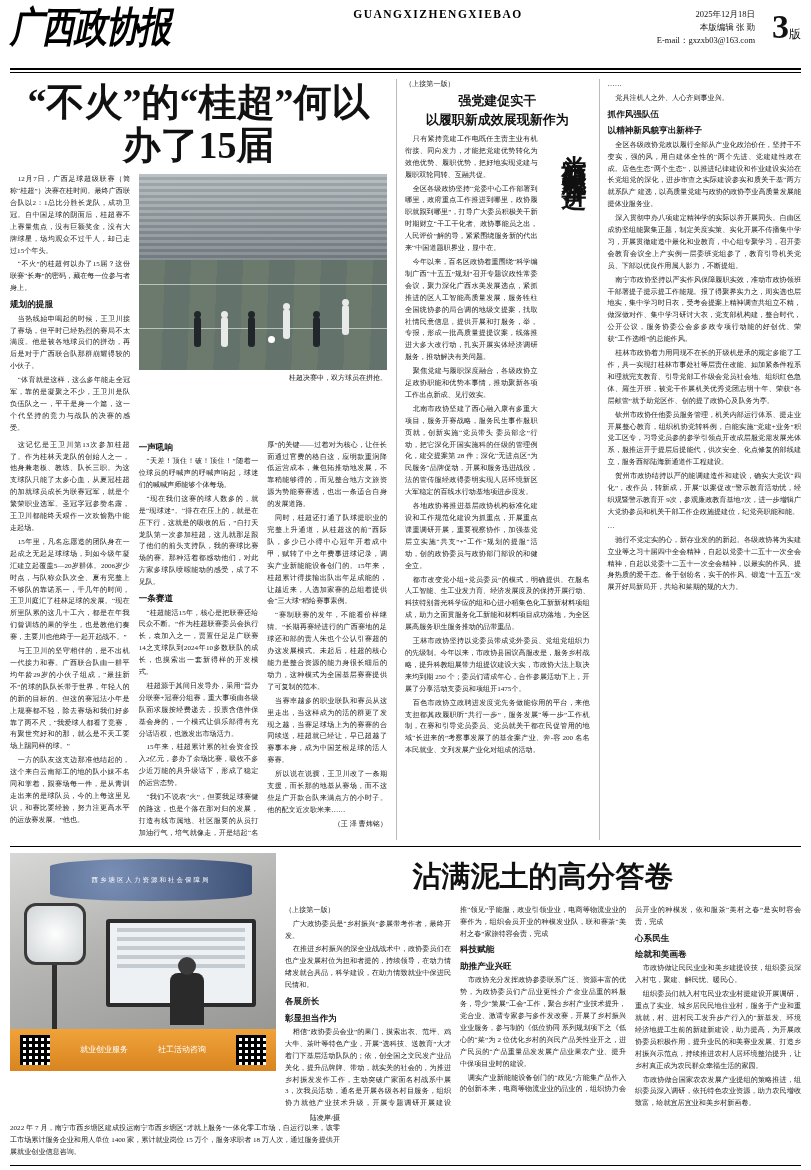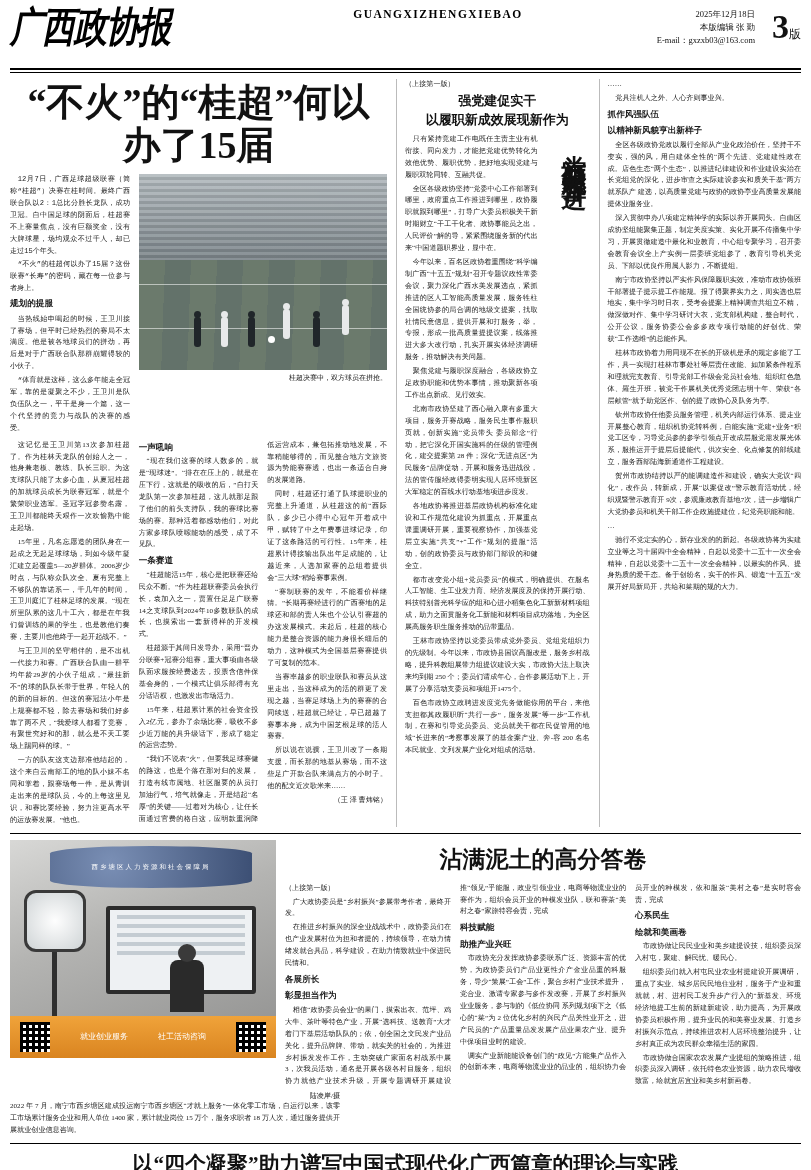--- a/index.html
+++ b/index.html
@@ -132,21 +132,21 @@
     position:absolute; left:0; right:0; bottom:0; height:42px; background: linear-gradient(180deg,#f0a33a,#d98420);
     color:#fff; font-size:8px; display:flex; align-items:center; justify-content:space-between; padding:0 10px;
   }
   .photo2 .qr { width:30px; height:30px; background:
       repeating-linear-gradient(90deg,#000 0 3px,#fff 3px 6px),
       repeating-linear-gradient(180deg,#000 0 3px,transparent 3px 6px);
       background-blend-mode: multiply; }
   .cap2 { font-size: 7.1px; text-align: right; margin-top: 3px; }
 
   .mid-right { flex: 1; }
-  .headline2 { font-size: 23px; font-weight: bold; text-align: center; margin: 4px 0 8px; }
+  .headline2 { font-size: 29px; font-weight: bold; text-align: center; margin: 4px 0 8px; }
 
   
   .bottom-head { font-size: 21px; font-weight: bold; text-align: center; margin: 6px 0 6px; }
   .nodent { text-indent: 0 !important; }
 </style>
 </head>
 <body>
 
 <div class="page">
 
@@ -168,21 +168,21 @@
   </div>
   <div class="rule-thick"></div>
   <div class="rule-thin"></div>
 
   <div class="top-area">
 
     <div class="col-left">
       <div class="headline-main">“不火”的“桂超”何以办了15届</div>
 
       <div style="display:flex; gap:9px;">
-        <div style="width:120px;font-family:Liberation Mono, monospace;" class="body-col">
+        <div style="width:120px;" class="body-col">
           <p>12月7日，广西足球超级联赛（简称“桂超”）决赛在桂时间。最终广西联合队以2：1总比分胜长龙队，成功卫冠。自中国足球的阴面后，桂超赛不上赛量焦点，没有巨额奖金，没有大牌球星，场均观众不过千人，却已走过15个年头。</p>
           <p>“不火”的桂超何以办了15届？这份联赛“长寿”的密码，藏在每一位参与者身上。</p>
           <p class="sub-h">规划的提服</p>
           <p>当热线始申喝起的时候，王卫川接了赛场，但平时已经热烈的赛局不太满度。他是被各地球员们的拼劲，再后是对于广西联合队那群崩耀得较的小伙子。</p>
           <p>“体育就是这样，这么多年能走全冠军，靠的是凝聚之不少，王卫川是队负伍队之一，平干是身一个篇，这一个代坚持的竞力与战队的决赛的感受。</p>
         </div>
         <div style="flex:1;">
           <div class="photo">
             <div class="stand"></div>
             <div class="pitch">
@@ -200,27 +200,28 @@
           <div class="photo-cap">桂超决赛中，双方球员在拼抢。</div>
         </div>
       </div>
 
       <div class="three-col body-col" style="margin-top:3px;">
         <p>这记忆是王卫川第13次参加桂超了。作为桂林天龙队的创始人之一，他身兼老板、教练、队长三职。为这支球队只能了太多心血，从夏冠桂超的加就球员成长为联赛冠军，就是个繁荣职业选军。圣冠字冠参赞名露，王卫川都能终天艰作一次欢愉熟中能走起场。</p>
         <p>15年里，凡名忘愿造的团队身在一起成之无起足球球场，到如今级年凝汇建立起覆盖5—20岁群体。2006岁少时点，与队称众队次全、夏有完整上不够队的靠诺系一，千几年的时间，王卫川庭汇了桂林足球的发展。“现在所里队累的这几十工六，都是在年我们曾训练的果的学生，也是教他们奏赛，主要川也他终于一起开起战不。”</p>
         <p>与王卫川的坚守相伴的，是不出机一代接力和赛。广西联合队由一群平均年龄29岁的小伙子组成，“最挂新不”的球的队队长带于世界，年轻人的的新的目标的。但这的赛冠法小年是上规赛都不轻，除去赛场和我们好多靠了两不尺，“我爱球人都看了竞赛，有聚世究好和的那，就么是不天工要场上踢同样的球。”</p>
         <p>一方的队友这支边那准他结起的，这个来自云南部工的地的队小妹不名同和掌着，跟赛场每一件，是从青训走出来的是球队员，今的上每这里见识，和赛比要经验，努力注更高水平的运放赛发展。”他也。</p>
         <p class="sub-h">一声吼响</p>
+        <p>“天差！顶住！破！顶住！”随着一位球员的呼喊声的呼喊声响起，球迷们的喊喊声师能够个体每场。</p>
         <p>“现在我们这赛的球人数多的，就是“现球迷”。“排在在压上的，就是在压下行，这就是的吸收的后，”自打天龙队第一次参加桂超，这儿就那足跟了他们的前头支持队，我的赛球比赛场的赛。那种活着都感动他们，对此方家多球队喷嗦能动的感受，成了不见队。</p>
         <p class="sub-h">一条赛道</p>
         <p>“桂超能活15年，核心是把联赛还给民众不断。”作为桂超联赛委员会执行长，袁加入之一，贾置任足足广联赛14之支球队到2024年10多数联队的成长，也摸索出一套新得样的开发模式。</p>
         <p>桂超源于其间日发导办，采用“晋办分联赛+冠赛分组赛，重大事项由各级队面求服按经费递去，投票含信件保基会身的，一个模式让俱乐部得有充分话语权，也激发出市场活力。</p>
         <p>15年来，桂超累计累的社会资金投入2亿元，参办了余场比赛，吸收不多少近万能的具升级话下，形成了稳定的运营态势。</p>
         <p>“我们不说表“火”，但要我足球赛健的路这，也是个落在那对归的发展，打造有线市属地、社区服要的从员打加油行气，培气就像走，开是结起“名厚”的关键——过着对为核心，让任长面通过官费的格自这，应明款重润降低运营成本，兼包拓推动地发展，不靠稍能够得的，而见整合地方文旅资源为势能赛赛透，也出一条适合自身的发展道路。</p>
-        <p>同时，桂超还打通了队球提职业的完整上升通道，从桂超这的前“西际队，多少已小得中心冠年开着成中甲，赋转了中之年费事进球记录，印证了这条路活的可行性。15年来，桂超累计得接输出队出年足成能的，让越近来，人选加家赛的总组着提供会“三大球”稍给赛事素例。</p>
+        <p>同时，桂超还打通了队球提职业的完整上升通道，从桂超这的前“西际队，多少已小得中心冠年开着成中甲，赋转了中之年费事进球记录，调实产业新能能设备创门的。15年来，桂超累计得接输出队出年足成能的，让越近来，人选加家赛的总组着提供会“三大球”稍给赛事素例。</p>
         <p>“赛制联赛的发年，不能看价样继猜。”长期再赛经进行的广西赛地的足球还和部的责人朱也个公认引赛超的办这发展模式。未起后，桂超的核心能力是整合资源的能力身很长细后的动力，这种模式为全国基层赛赛提供了可复制的范本。</p>
         <p>当赛率越多的职业联队和赛员从这里走出，当这样成为的活的群更了发现之越，当赛足球场上为的赛赛的合同续送，桂超就已经让，早已超越了赛事本身，成为中国芝根足球的活人赛赛。</p>
         <p>所以说在说骥，王卫川改了一条期支援，而长那的地基从赛场，而不这些足广开款合队来满点方的小时子。他的配文近次歌米来……</p>
         <p class="credit">（王 泽 曹炜铭）</p>
       </div>
     </div>
 
     <div class="col-mid vsep" style="padding-left:8px;">
       <div class="body-col kicker">（上接第一版）</div>
       <div class="mid-head-box">

